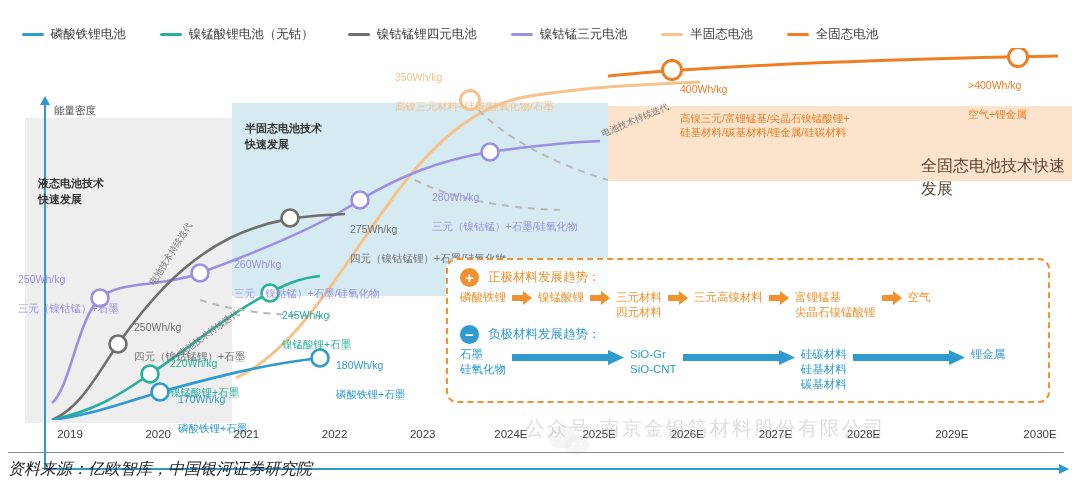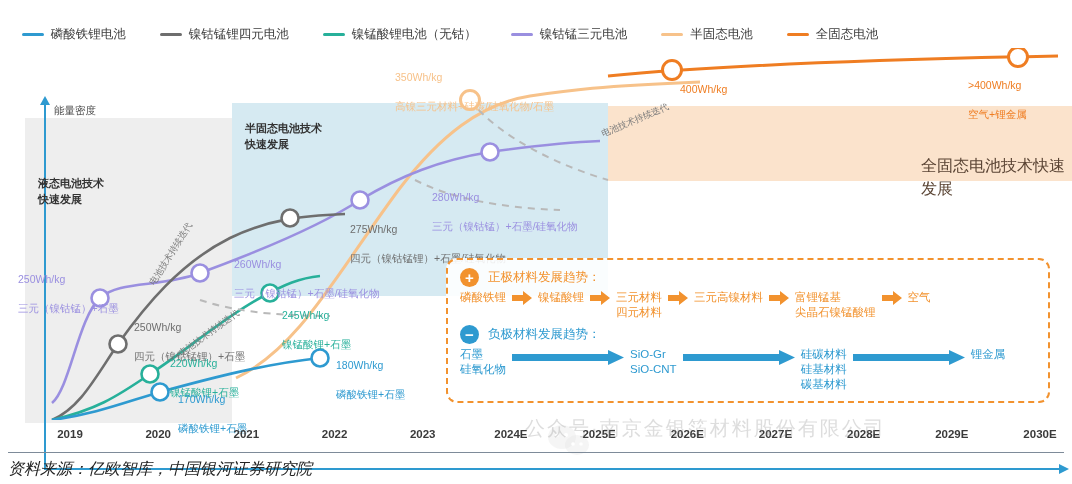--- a/index.html
+++ b/index.html
@@ -27,21 +27,21 @@
   .axis-y{position:absolute;left:44px;top:56px;width:2px;height:366px;background:#2e9ad0;}
   .axis-y:after{content:"";position:absolute;left:-4px;top:-8px;width:0;height:0;
       border-left:5px solid transparent;border-right:5px solid transparent;border-bottom:9px solid #2e9ad0;}
   .axis-x{position:absolute;left:44px;top:420px;width:1016px;height:2px;background:#2e9ad0;}
   .axis-x:after{content:"";position:absolute;right:-9px;top:-4px;width:0;height:0;
       border-top:5px solid transparent;border-bottom:5px solid transparent;border-left:10px solid #2e9ad0;}
   .ylabel{position:absolute;left:54px;top:56px;font-size:10.5px;color:#4a4a4a;white-space:nowrap;}
 
   
   .xticks{position:absolute;left:0;top:428px;width:1072px;height:20px;}
-  .xtick{position:absolute;font-size:11.5px;color:#3a3a3a;transform:translateX(-50%);white-space:nowrap;font-weight:bold;}
+  .xtick{position:absolute;font-size:11.5px;color:#3a3a3a;transform:translateX(-50%);white-space:nowrap;}
 
   
   .zone-cap{position:absolute;font-size:11px;font-weight:bold;color:#333;line-height:1.45;white-space:pre-line;}
   .zone-liquid{left:38px;top:128px;}
   .zone-semi{left:245px;top:73px;}
   .zone-solid{left:921px;top:106px;font-size:16px;font-weight:normal;color:#5a4434;}
 
   
   .dlab{position:absolute;font-size:10.5px;line-height:1.35;white-space:pre-line;}
   .dlab b{font-weight:normal;display:block;}
@@ -82,26 +82,26 @@
 <body>
 
 <div id="root">
 
   <div class="legend" id="legend">
       <div class="lg-item">
         <span class="lg-line" style="background: rgb(46, 154, 208);"></span>
         <span class="lg-label">磷酸铁锂电池</span>
       </div>
       <div class="lg-item">
+        <span class="lg-line" style="background: rgb(39, 176, 154);"></span>
+        <span class="lg-label">镍锰酸锂电池（无钴）</span>
+      </div>
+      <div class="lg-item">
         <span class="lg-line" style="background: rgb(110, 110, 110);"></span>
         <span class="lg-label">镍钴锰锂四元电池</span>
-      </div>
-      <div class="lg-item">
-        <span class="lg-line" style="background: rgb(39, 176, 154);"></span>
-        <span class="lg-label">镍锰酸锂电池（无钴）</span>
       </div>
       <div class="lg-item">
         <span class="lg-line" style="background: rgb(154, 143, 224);"></span>
         <span class="lg-label">镍钴锰三元电池</span>
       </div>
       <div class="lg-item">
         <span class="lg-line" style="background: rgb(247, 194, 138);"></span>
         <span class="lg-label">半固态电池</span>
       </div>
       <div class="lg-item">
@@ -164,20 +164,22 @@
     <div class="curve-note" style="left:180px;top:300px;transform:rotate(-36deg);">电池技术持续迭代</div>
     <div class="curve-note" style="left:602px;top:80px;transform:rotate(-23deg);">电池技术持续迭代</div>
 
     <div class="dlab" style="left:395px;top:8px;color:#f7c28a;">
       <b>350Wh/kg</b>
       <b>高镍三元材料+硅碳/硅氧化物/石墨</b>
     </div>
 
     <div class="dlab" style="left:680px;top:20px;color:#ef7d22;">
       <b>400Wh/kg</b>
+      <b>高镍三元/富锂锰基/尖晶石镍锰酸锂+
+硅基材料/碳基材料/锂金属/硅碳材料</b>
     </div>
 
     <div class="dlab" style="left:968px;top:16px;color:#ef7d22;">
       <b>&gt;400Wh/kg</b>
       <b>空气+锂金属</b>
     </div>
 
 
     <div class="dlab" style="left:432px;top:128px;color:#9a8fe0;">
       <b>280Wh/kg</b>

